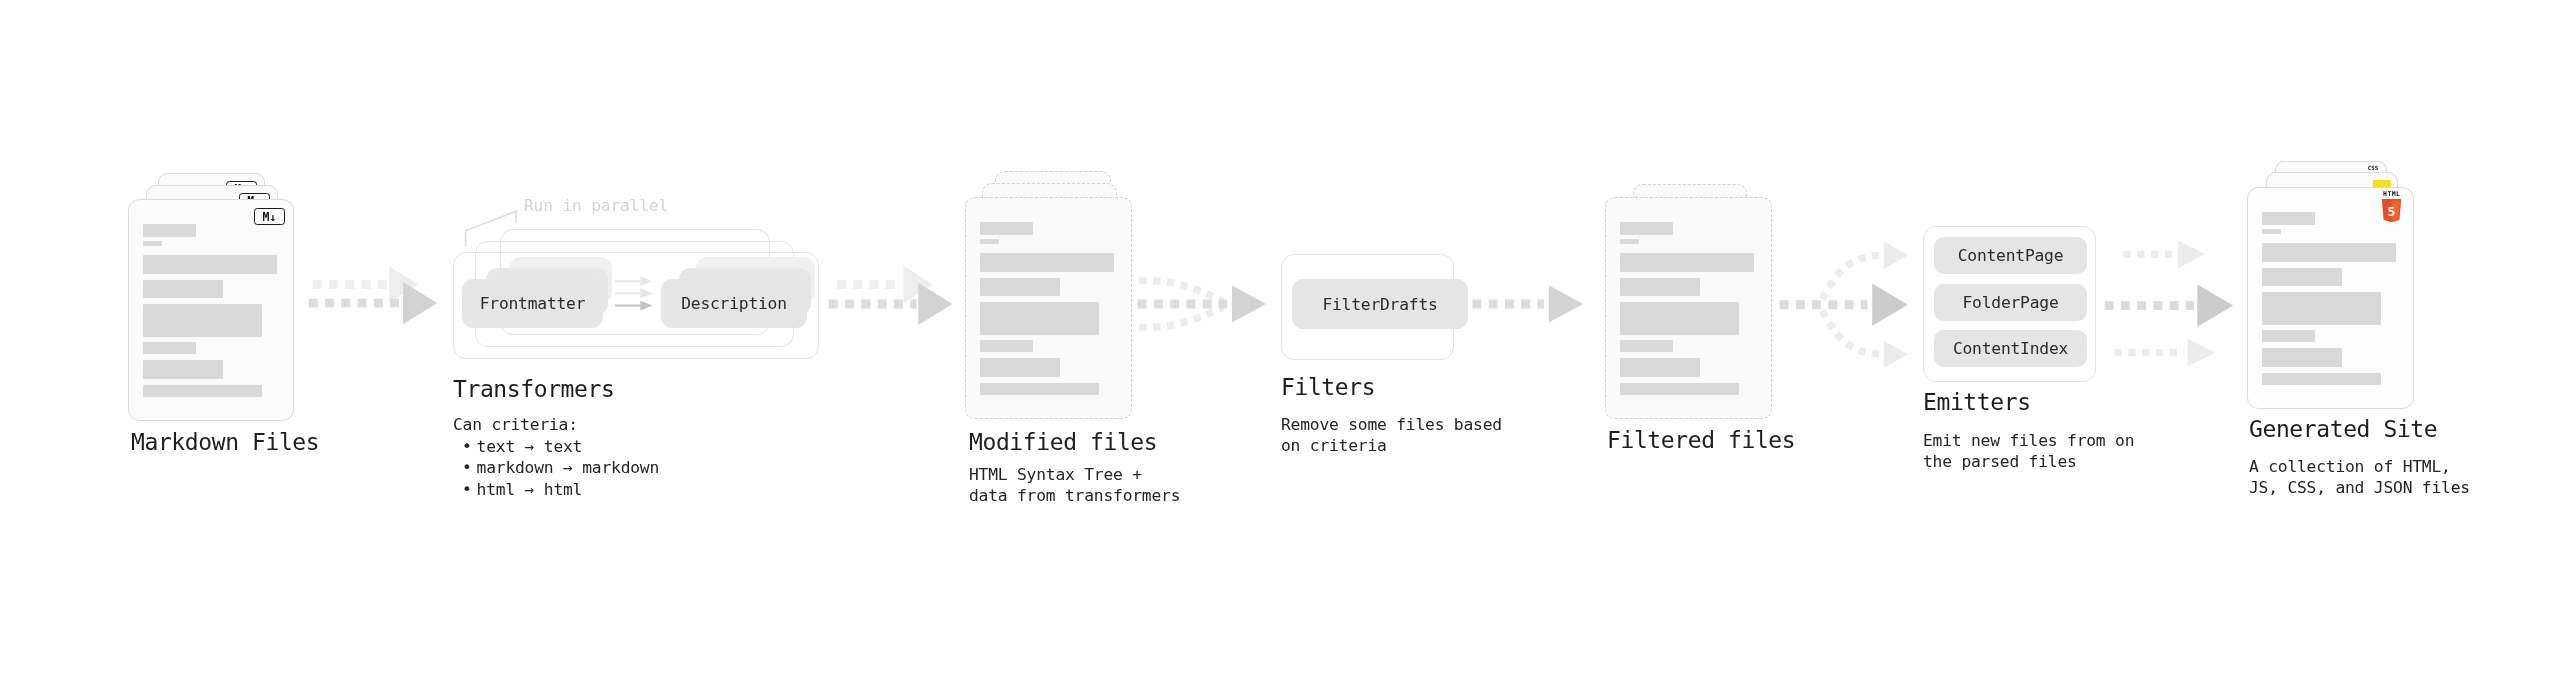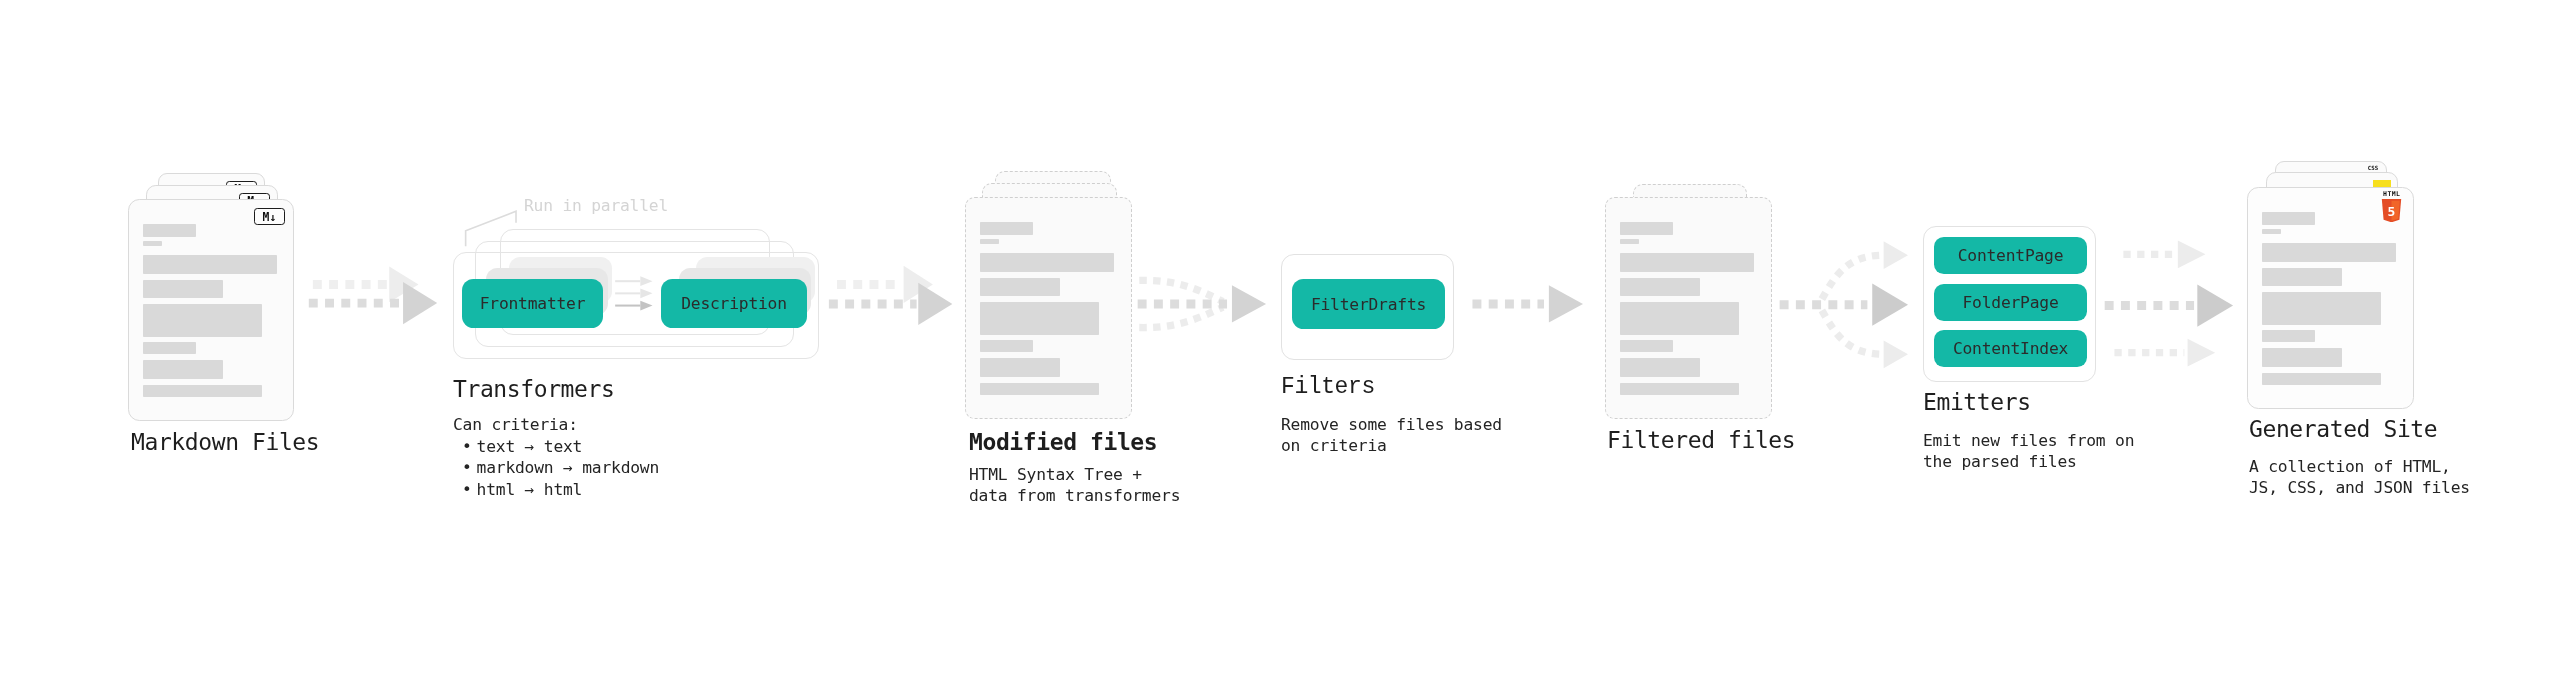--- a/index.html
+++ b/index.html
@@ -11,21 +11,21 @@
   .paper{position:absolute;background:#fbfbfb;border:1.6px solid #dadada;border-radius:11.4px;box-sizing:border-box;}
   .paper.dashed{background:#fafafa;border:1.6px dashed #cfcfcf;border-radius:9.8px;}
   .paper-bars{position:absolute;left:14px;top:23.6px;right:14px;}
   .bar{background:#d9d9d9;border-radius:0.8px;}
   
   .stage-title{position:absolute;font-size:23px;font-weight:500;letter-spacing:-0.4px;color:#1e1e1e;line-height:28px;white-space:nowrap;}
   .stage-desc{position:absolute;font-size:16.3px;letter-spacing:-0.2px;color:#242424;line-height:21px;white-space:nowrap;}
   .bullet-row{padding-left:9px;}
   .bullet-row .bullet-glyph{display:inline-block;width:14.6px;}
   
-  .gbox{position:absolute;background:#14b8a6;border-radius:11.4px;display:flex;align-items:center;justify-content:center;
+  .gbox{position:absolute;background:#e5e5e5;border-radius:11.4px;display:flex;align-items:center;justify-content:center;
         font-size:16.3px;letter-spacing:-0.2px;color:#2b2b2b;box-sizing:border-box;white-space:nowrap;}
   .ghost1{background:#e7e7e7;}
   .ghost2{background:#f0f0f0;}
   .outline-box{position:absolute;border:1.6px solid #e4e4e4;border-radius:13px;box-sizing:border-box;background:transparent;}
   .panel{position:absolute;border:1.6px solid #e2e2e2;border-radius:13px;background:#ffffff;box-sizing:border-box;}
   .run-label{position:absolute;font-size:16.3px;letter-spacing:-0.2px;color:#d4d4d4;white-space:nowrap;}
   
   .md-badge{position:absolute;top:8.1px;right:8.1px;width:31px;height:17px;border:1.6px solid #1c1c1c;border-radius:3.3px;
             display:flex;align-items:center;justify-content:center;font-size:11.4px;font-weight:bold;color:#111;background:#fdfdfd;box-sizing:border-box;}
   .html5-badge{position:absolute;top:3.3px;right:9.8px;width:23px;text-align:center;}
@@ -117,33 +117,33 @@
           <div class="bar" style="height: 13px; width: 53px; margin-top: 0px;"></div>
           <div class="bar" style="height: 5.7px; width: 18.7px; margin-top: 4.1px;"></div>
           <div class="bar" style="height: 18.7px; width: 134px; margin-top: 9px;"></div>
           <div class="bar" style="height: 18.7px; width: 80px; margin-top: 5.7px;"></div>
           <div class="bar" style="height: 32.5px; width: 119px; margin-top: 5.7px;"></div>
           <div class="bar" style="height: 12.2px; width: 53px; margin-top: 4.9px;"></div>
           <div class="bar" style="height: 18.7px; width: 80px; margin-top: 6.5px;"></div>
           <div class="bar" style="height: 12.2px; width: 119px; margin-top: 5.7px;"></div>
         </div>
     </div>
-    <div class="stage-title" style="left:969px;top:428px;font-weight:bold;">Modified files</div>
+    <div class="stage-title" style="left:969px;top:428px;">Modified files</div>
     <div class="stage-desc" style="left:969px;top:464px;">
       <div>HTML Syntax Tree +</div>
       <div>data from transformers</div>
     </div>
   </div>
 
   <div>
     <div class="panel z1" style="left:1281px;top:254px;width:173px;height:106px;"></div>
-    <div class="gbox z2" style="left:1292px;top:279px;width:153px;height:50px;">
+    <div class="gbox z2" style="left:1292px;top:279px;width:176px;height:50px;">
         <span>FilterDrafts</span>
       </div>
-    <div class="stage-title" style="left:1281px;top:373px;font-family:Liberation Mono, monospace;">Filters</div>
+    <div class="stage-title" style="left:1281px;top:373px;">Filters</div>
     <div class="stage-desc" style="left:1281px;top:414px;">
       <div>Remove some files based</div>
       <div>on criteria</div>
     </div>
   </div>
 
   <div>
     <div class="paper dashed z1" style="left:1633px;top:184px;width:114px;height:222px;"></div>
     <div class="paper dashed z2" style="left:1605px;top:197px;width:167px;height:222px;">
       <div class="paper-bars">

